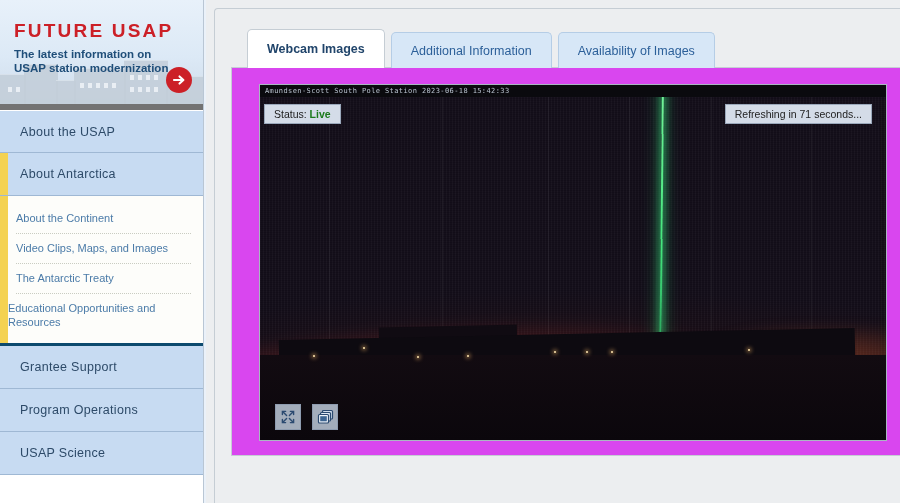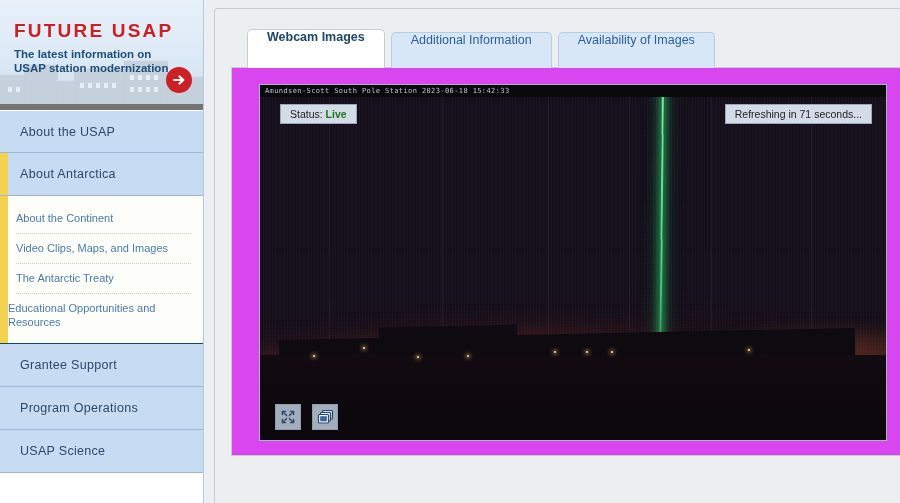--- a/index.html
+++ b/index.html
@@ -123,21 +123,21 @@
     content: "";
     position: absolute;
     left: 0; top: 0;
     width: 8px; height: 100%;
     background: #f4d251;
   }
 
   .subnav {
     position: relative;
     background: #fdfdfa;
-    border-bottom: 1px solid #0c4a6e;
+    border-bottom: 3px solid #0c4a6e;
     padding: 8px 0 6px 0;
   }
   .subnav::before {
     content: "";
     position: absolute;
     left: 0; top: 0;
     width: 8px; height: 100%;
     background: #f4d251;
   }
   .subnav-item {
@@ -179,20 +179,21 @@
     left: 32px; top: 20px;
     display: flex;
     align-items: flex-end;
     gap: 6px;
     z-index: 3;
   }
   .tab {
     height: 36px;
     padding: 0 19px;
     display: flex;
+    align-items: center;
     font-size: 12.5px;
     color: #2b5f99;
     background: #d7e7f7;
     border: 1px solid #b5cde6;
     border-bottom: none;
     border-top-left-radius: 5px;
     border-top-right-radius: 5px;
     cursor: pointer;
     white-space: nowrap;
   }
@@ -330,21 +331,21 @@
   
   .wc-badge {
     position: absolute;
     background: #d4dce8;
     border: 1px solid #9aa8bb;
     font-size: 10.5px;
     color: #1b1b1b;
     padding: 3px 9px;
     white-space: nowrap;
   }
-  .wc-status { left: 20px; top: 19px; }
+  .wc-status { left: 4px; top: 19px; }
   .wc-status b { color: #1b7a1b; font-weight: bold; }
   .wc-refresh { right: 14px; top: 19px; color: #222; }
 
   .wc-ctrl {
     position: absolute;
     bottom: 10px;
     width: 26px; height: 26px;
     background: rgba(196,210,226,.82);
     border: 1px solid #8e9cb0;
     display: flex;

